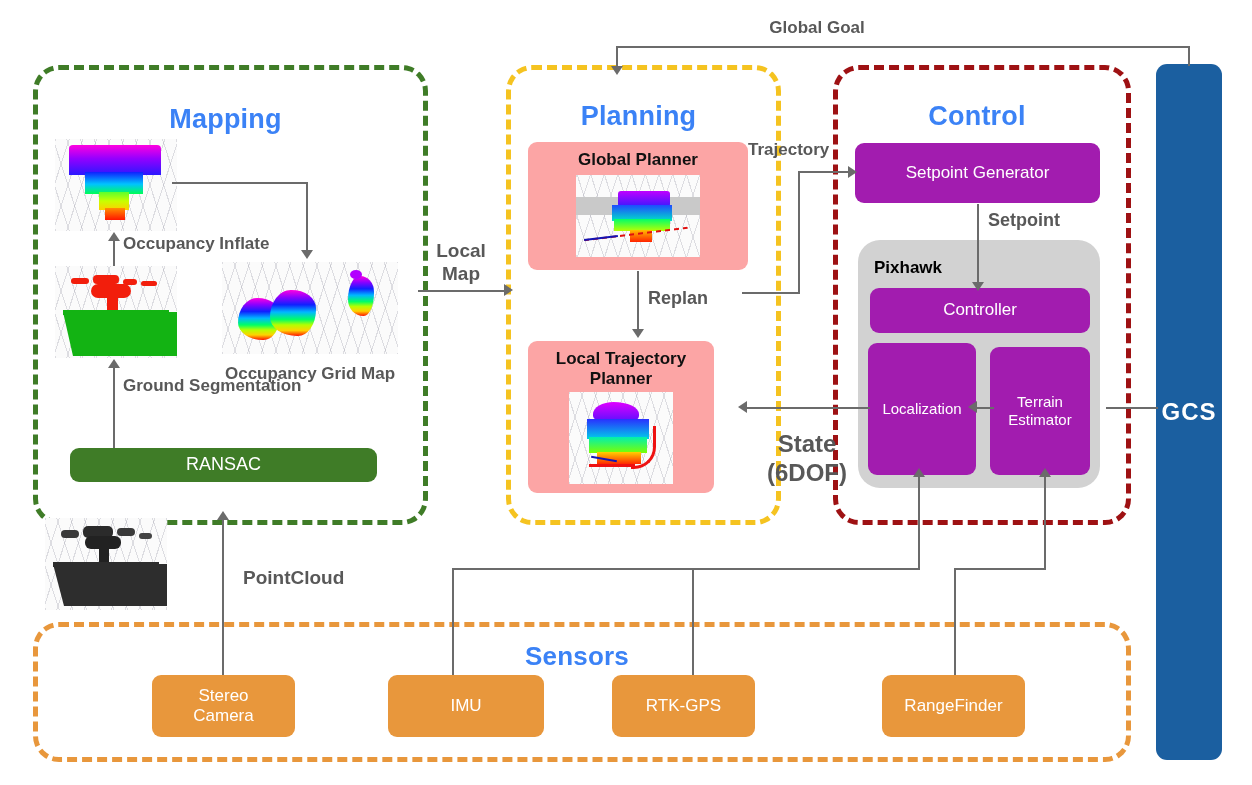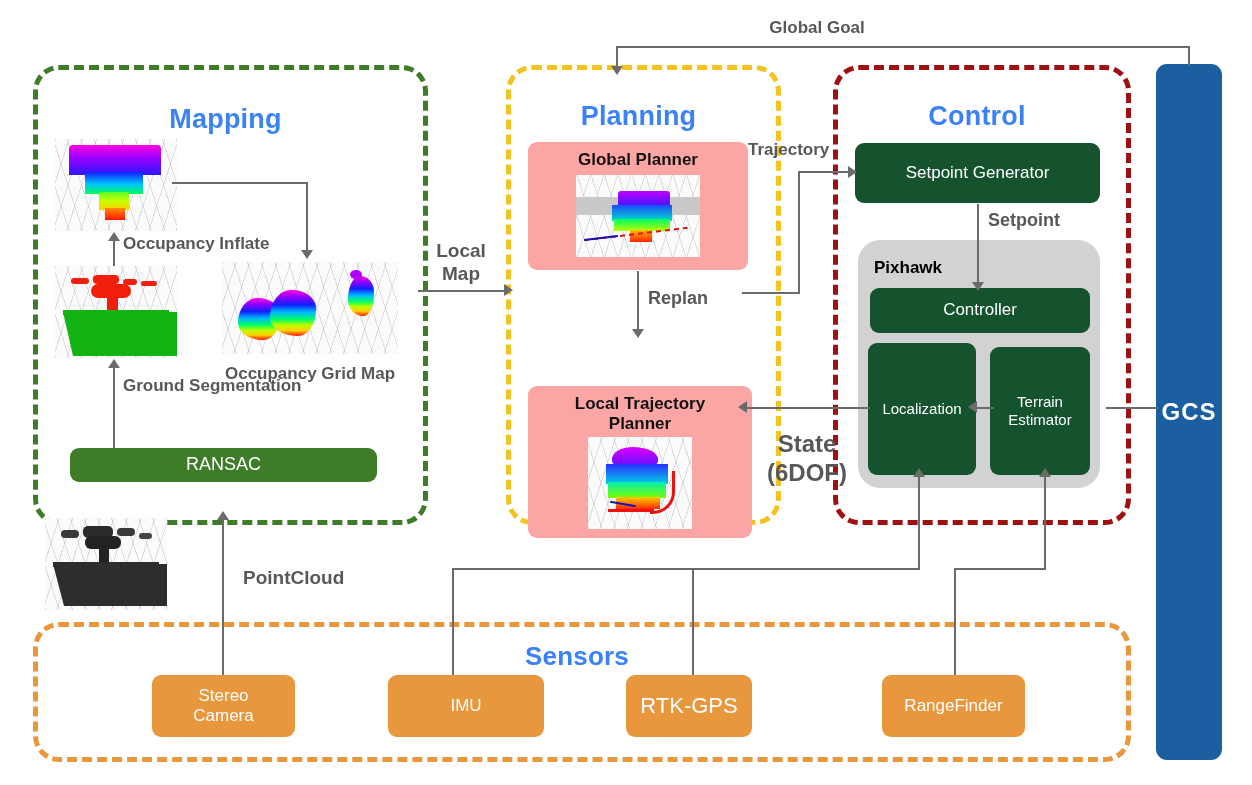--- a/index.html
+++ b/index.html
@@ -17,21 +17,21 @@
   #grp-planning{left:506px;top:65px;width:265px;height:450px;border-width:5px;border-color:#F5C320;}
   #grp-control{left:833px;top:65px;width:288px;height:450px;border-width:5px;border-color:#9E1113;}
   #grp-sensors{left:33px;top:622px;width:1088px;height:130px;border-width:5px;border-color:#E8973C;}
 
   
   .blk{position:absolute;border-radius:9px;display:flex;align-items:center;
        justify-content:center;text-align:center;color:#fff;line-height:1.18;}
   .blk-green{background:#3F7C27;}
   .blk-yellow{background:#fca5a5;color:#111;}
   .blk-orange{background:#E8973C;}
-  .blk-red{background:#14532d;}
+  .blk-red{background:#a21caf;}
   .blk-blue{background:#1B5FA0;}
   .blk-grey{background:#D2D2D2;color:#000;border-radius:22px;}
 
   
   .elabel{position:absolute;color:#585858;font-weight:bold;white-space:nowrap;
           text-align:center;line-height:1.12;}
 
   
   .ln{position:absolute;background:#6B6B6B;}
   .lnh{height:2px;}
@@ -142,22 +142,22 @@
       <div class="rainbow" style="left:54px;top:55px;width:22px;height:12px;
            background:linear-gradient(180deg,#ffbf00 0%,#ff2200 100%);"></div>
       <div style="position:absolute;left:8px;top:58px;width:104px;height:2px;
            background:repeating-linear-gradient(90deg,#e01010 0 5px,transparent 5px 9px);
            transform:rotate(-7deg);"></div>
       <div style="position:absolute;left:8px;top:62px;width:34px;height:2px;background:#1414b4;
            transform:rotate(-7deg);"></div>
     </div>
   </div>
 
-  <div class="blk blk-yellow" style="left:528px;top:341px;width:224px;height:152px;
-       flex-direction:column;justify-content:flex-start;padding-top:8px;box-sizing:border-box;margin-top:45px;">
+  <div class="blk blk-yellow" style="left:528px;top:341px;width:186px;height:152px;
+       flex-direction:column;justify-content:flex-start;padding-top:8px;box-sizing:border-box;">
     <div style="font-size:17px;font-weight:bold;line-height:1.15;">
       <div>Local Trajectory</div>
       <div>Planner</div>
     </div>
     <div class="thumb" style="position:relative;left:0;top:4px;width:104px;height:92px;">
       <div class="gridbg"></div>
       <div class="rainbow" style="left:24px;top:10px;width:46px;height:20px;
            border-radius:45% 55% 20% 25%/60% 60% 30% 30%;
            background:linear-gradient(180deg,#e000ff 0%,#5a10ff 100%);"></div>
       <div class="rainbow" style="left:18px;top:27px;width:62px;height:20px;
@@ -202,21 +202,21 @@
   </div>
 
   <div class="blk blk-orange" style="left:152px;top:675px;width:143px;height:62px;font-size:17px;
        flex-direction:column;">
     <span>Stereo</span>
     <span>Camera</span>
   </div>
   <div class="blk blk-orange" style="left:388px;top:675px;width:156px;height:62px;font-size:17px;">
     <span>IMU</span>
   </div>
-  <div class="blk blk-orange" style="left:626px;top:675px;width:126px;height:62px;font-size:22px;">
+  <div class="blk blk-orange" style="left:612px;top:675px;width:143px;height:62px;font-size:17px;">
     <span>RTK-GPS</span>
   </div>
   <div class="blk blk-orange" style="left:882px;top:675px;width:143px;height:62px;font-size:17px;">
     <span>RangeFinder</span>
   </div>
 
   <div class="ln lnv" style="left:1188px;top:46px;height:20px;"></div>
   <div class="ln lnh" style="left:616px;top:46px;width:574px;"></div>
   <div class="ln lnv" style="left:616px;top:46px;height:24px;"></div>
   <div class="ah ah-d" style="left:611px;top:66px;"></div>

